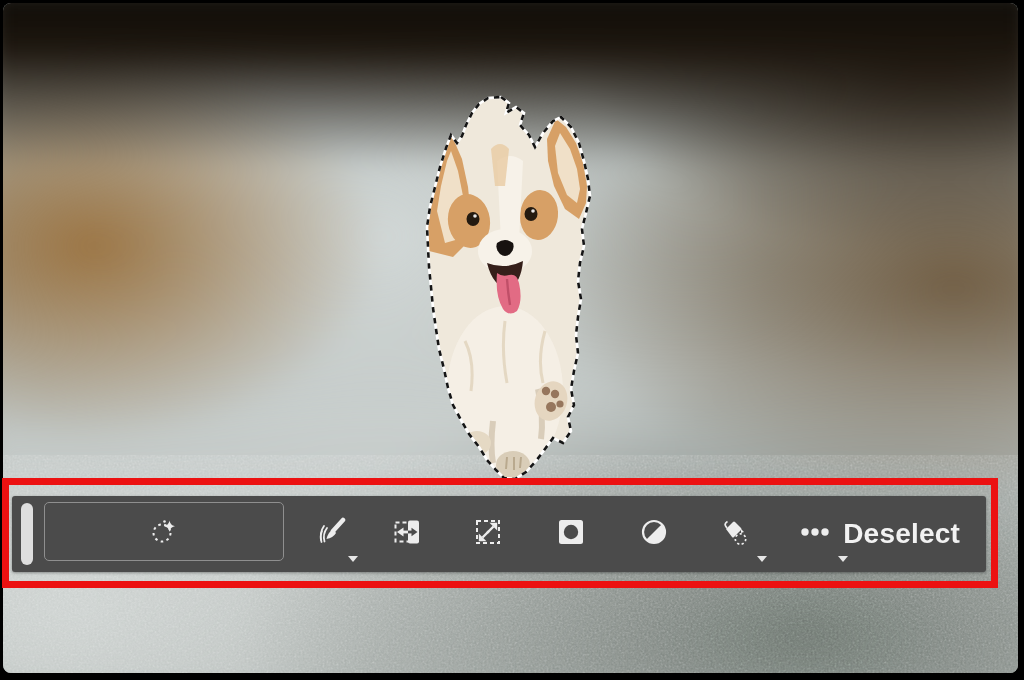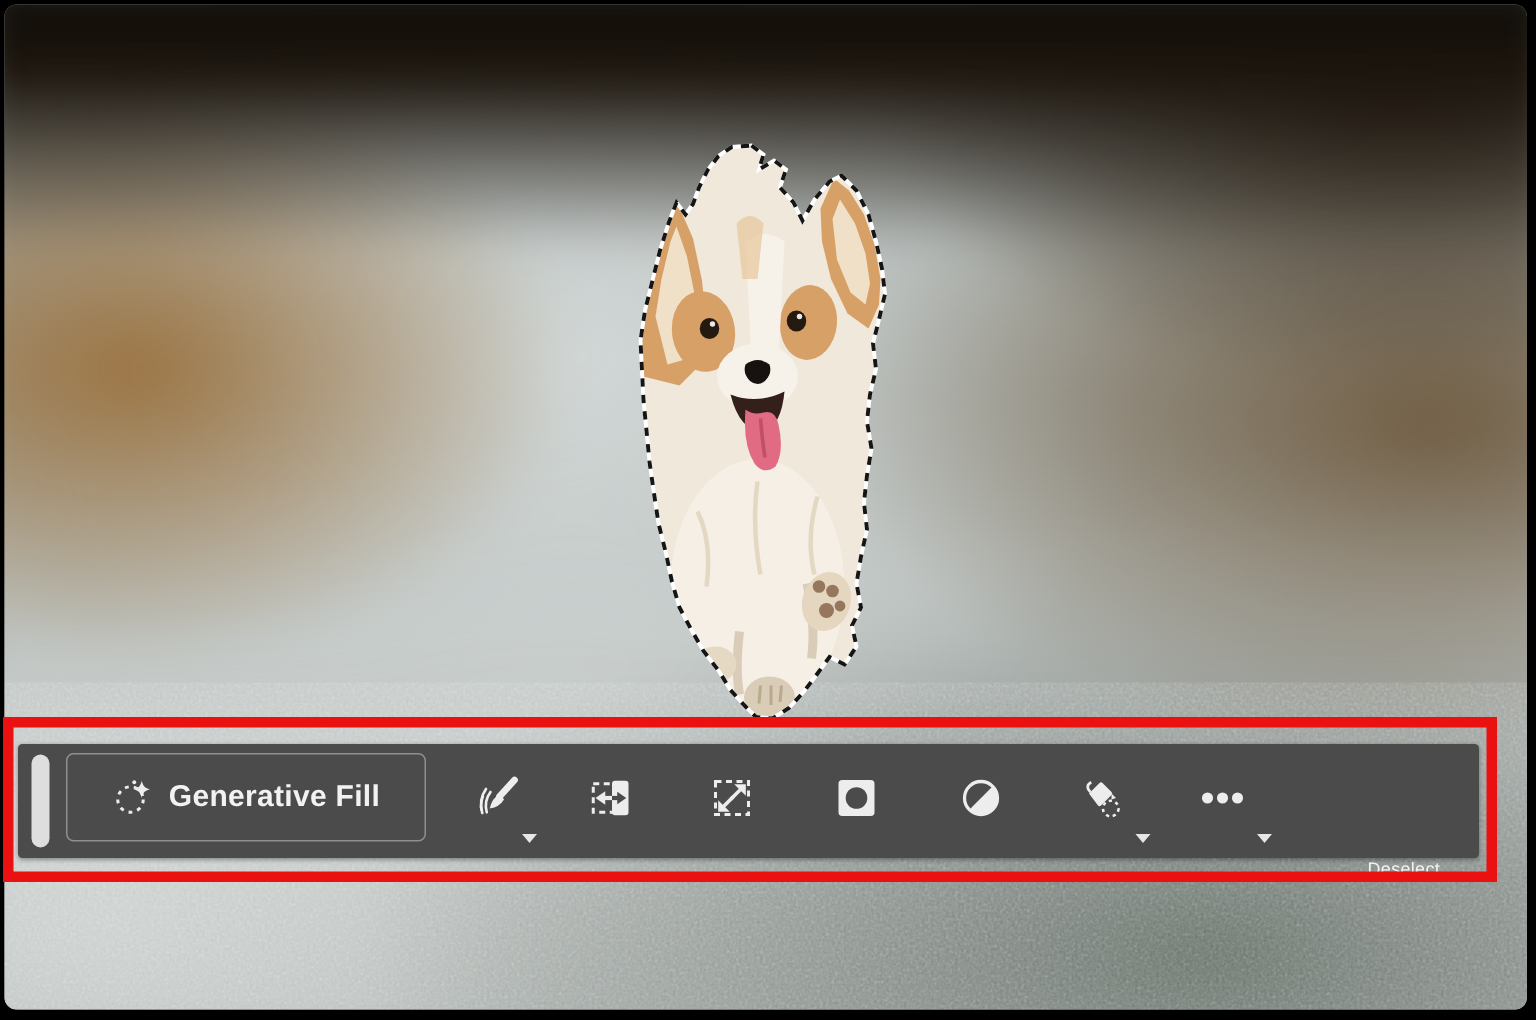--- a/index.html
+++ b/index.html
@@ -31,22 +31,22 @@
                background:#dedede;}
   .genfill-btn{position:absolute;left:32px;top:6px;width:240px;height:59px;border-radius:5px;
                border:1.5px solid #8f8f8f;background:transparent;display:flex;align-items:center;
                justify-content:center;gap:10px;cursor:pointer;padding:0;}
   .genfill-btn .label{color:#f2f2f2;font-size:20px;font-weight:700;letter-spacing:.2px;}
   .tool-btn{position:absolute;top:10px;width:44px;height:52px;display:flex;align-items:center;
             justify-content:center;background:transparent;border:none;padding:0;cursor:pointer;}
   .caret{position:absolute;top:60px;width:0;height:0;border-left:5px solid transparent;
          border-right:5px solid transparent;border-top:6px solid #e6e6e6;cursor:pointer;}
   .deselect{position:absolute;right:20px;top:0;height:100%;display:flex;align-items:center;
-            background:transparent;border:none;color:#f2f2f2;font-size:12px;font-weight:400;
-            cursor:pointer;letter-spacing:.2px;font-family:"Liberation Sans",sans-serif;margin-top:45px;}
+            background:transparent;border:none;color:#f2f2f2;font-size:28px;font-weight:700;
+            cursor:pointer;letter-spacing:.2px;font-family:"Liberation Sans",sans-serif;}
   
   .highlight{position:absolute;left:2px;top:478px;width:996px;height:110px;
              border:7px solid #ec1111;pointer-events:none;}
   svg{display:block;}
 </style>
 </head>
 <body>
 
 <div class="screen">
 
@@ -114,21 +114,20 @@
     <div class="drag-handle"></div>
 
     <button class="genfill-btn">
       <span>
         <svg width="28" height="28" viewBox="0 0 28 28">
           <circle cx="12" cy="15" r="8.5" fill="none" stroke="#ededed" stroke-width="2" stroke-dasharray="2.6 3.4"></circle>
           <path d="M19.5,2.5 C20.3,6 21.6,7.3 25,8.2 C21.6,9.1 20.3,10.4 19.5,13.9 C18.7,10.4 17.4,9.1 14,8.2 C17.4,7.3 18.7,6 19.5,2.5 Z" fill="#ededed"></path>
           <circle cx="14.5" cy="3.5" r="1.3" fill="#ededed"></circle>
         </svg>
       </span>
-      <span class="label">Generative Fill</span>
     </button>
 
     <button class="tool-btn" style="left:298px" aria-label="modify-selection">
       <span>
         <svg width="30" height="30" viewBox="0 0 30 30">
           <path d="M26,3 L16,14" stroke="#ededed" stroke-width="4.5" stroke-linecap="round"></path>
           <path d="M16.5,12 Q11,15 9.5,22 Q16,21 19,16 Z" fill="#ededed"></path>
           <path d="M7,9 Q2,16 4.5,25" stroke="#ededed" stroke-width="1.8" fill="none" stroke-linecap="round"></path>
           <path d="M10,11 Q5.5,17 7.5,24.5" stroke="#ededed" stroke-width="1.8" fill="none" stroke-linecap="round"></path>
           <path d="M5,14 Q3,19 4,23" stroke="#ededed" stroke-width="1.6" fill="none" stroke-linecap="round"></path>

